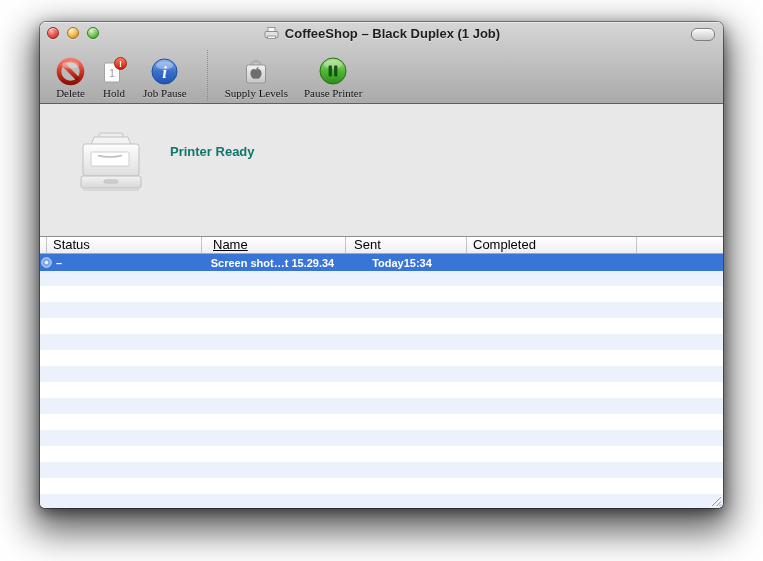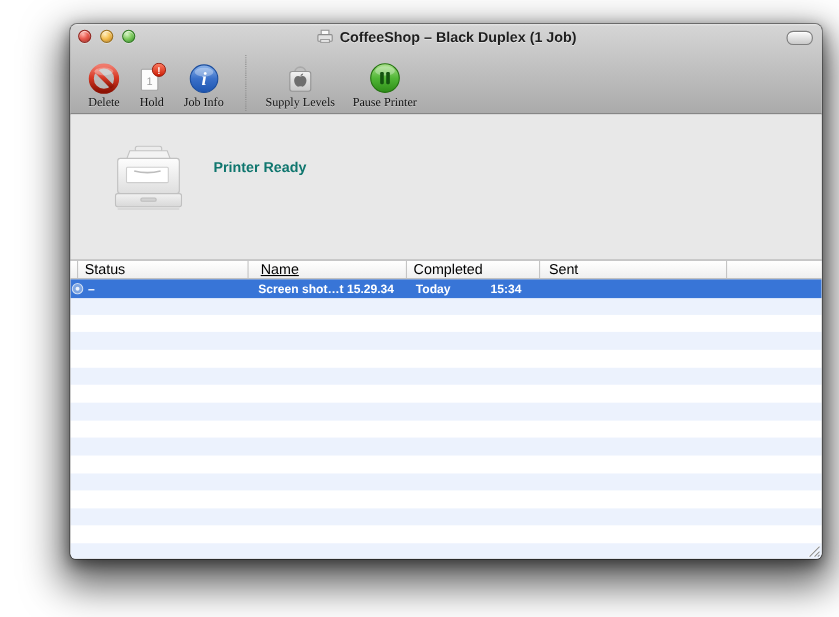--- a/index.html
+++ b/index.html
@@ -1,20 +1,20 @@
 <!DOCTYPE html>
 <html><head>
 <meta charset="utf-8">
 <style>
   html,body{margin:0;padding:0;background:#ffffff;}
   .stage{position:relative;width:763px;height:561px;background:#ffffff;overflow:hidden;
          font-family:"Liberation Sans","DejaVu Sans",sans-serif;}
   .window{position:absolute;left:40px;top:22px;width:683px;height:486px;
           border-radius:6px 6px 5px 5px;overflow:hidden;background:#fff;
-          box-shadow:0 0 0 1px rgba(0,0,0,.4), 0 16px 36px 8px rgba(0,0,0,.62), 0 4px 14px rgba(0,0,0,.5);margin-left:24px;}
+          box-shadow:0 0 0 1px rgba(0,0,0,.4), 0 16px 36px 8px rgba(0,0,0,.62), 0 4px 14px rgba(0,0,0,.5);}
   
   .chrome{position:absolute;left:0;top:0;width:683px;height:81px;
           background:linear-gradient(#d6d6d6,#aaaaaa);
           border-bottom:1px solid #5f5f5f;
           box-shadow:inset 0 1px 0 rgba(255,255,255,.55);}
   .titlebar{position:absolute;left:0;top:0;width:100%;height:22px;}
   .lights{position:absolute;left:7px;top:5px;display:flex;gap:8px;}
   .light{width:12px;height:12px;border-radius:50%;box-shadow:inset 0 1px 1px rgba(255,255,255,.65), 0 1px 0 rgba(255,255,255,.35);}
   .light.red{background:radial-gradient(circle at 35% 30%, #ffb9b0, #ea5b50 45%, #ae362c 90%);border:1px solid #92251e;width:10px;height:10px;}
   .light.yellow{background:radial-gradient(circle at 35% 30%, #ffeec0, #f6c153 45%, #c2892a 90%);border:1px solid #9c701c;width:10px;height:10px;}
@@ -44,21 +44,21 @@
          background:linear-gradient(#ffffff,#efefef);border-bottom:1px solid #a8a8a8;}
   .th{border-right:1px solid #c4c4c4;font-size:13px;color:#000;line-height:16px;white-space:nowrap;overflow:hidden;}
   .th:last-child{border-right:none;}
   .th.status{padding-left:6px;} .th.name{padding-left:11px;text-decoration:underline;} .th.sent{padding-left:8px;} .th.completed{padding-left:6px;}
   .row-selected{position:absolute;left:0;top:17px;right:0;height:17px;background:#3875d7;display:grid;
                 grid-template-columns:7px 155px 144px 121px 170px 1fr;align-items:center;
                 color:#ffffff;font-size:11px;font-weight:bold;}
   .cell{white-space:nowrap;overflow:hidden;}
   .cell.status{padding-left:9px;}
   .cell.name{text-align:center;padding-right:3px;}
-  .cell.sent{display:flex;justify-content:space-between;padding-left:8px;padding-right:17px;}
+  .cell.sent{display:flex;justify-content:center;padding-left:8px;padding-right:17px;}
   .job-state-icon{position:absolute;left:1px;top:20px;}
   .grip{position:absolute;right:1px;bottom:1px;}
 </style>
 </head>
 <body>
 
 <div class="stage">
   <div class="window">
 
     <div class="chrome">
@@ -120,21 +120,21 @@
               <linearGradient id="gBlue" x1="0" y1="0" x2="0" y2="1">
                 <stop offset="0" stop-color="#8db5eb"></stop>
                   <stop offset="0.5" stop-color="#3a70c9"></stop>
                   <stop offset="1" stop-color="#1d55b0"></stop>
               </linearGradient>
             </defs>
             <circle cx="14.5" cy="14.5" r="12.5" fill="url(#gBlue)" stroke="#1b4d9e" stroke-width="1"></circle>
             <ellipse cx="14.5" cy="8.5" rx="8.5" ry="4" fill="rgba(255,255,255,.32)"></ellipse>
             <text x="14.5" y="20.5" font-size="17" font-style="italic" font-weight="bold" fill="#ffffff" text-anchor="middle" font-family="Liberation Serif, serif">i</text>
           </svg>
-          <span class="tb-label">Job Info</span>
+          <span class="tb-label">Job Pause</span>
         </div>
 
         <div class="tb-sep"></div>
 
         <div class="tb-item">
           <svg class="tb-icon" width="28" height="30" viewBox="0 0 28 30">
             <defs>
               <linearGradient id="gBag" x1="0" y1="0" x2="0" y2="1">
                 <stop offset="0" stop-color="#f3f3f3"></stop>
                   <stop offset="1" stop-color="#c7c7c7"></stop>
@@ -191,22 +191,22 @@
         <line x1="9" y1="58" x2="65" y2="58" stroke="#d4d4d4" stroke-width="1.5"></line>
       </svg>
       <div class="printer-ready">Printer Ready</div>
     </div>
 
     <div class="jobtable">
       <div class="thead">
         <div class="th"></div>
         <div class="th status">Status</div>
         <div class="th name">Name</div>
+        <div class="th sent">Sent</div>
         <div class="th completed">Completed</div>
-        <div class="th sent">Sent</div>
         <div class="th"></div>
       </div>
 
       <div class="row-selected">
         <div class="cell"></div>
         <div class="cell status">–</div>
         <div class="cell name">Screen shot…t 15.29.34</div>
         <div class="cell sent">
           <span>Today</span>
           <span>15:34</span>

